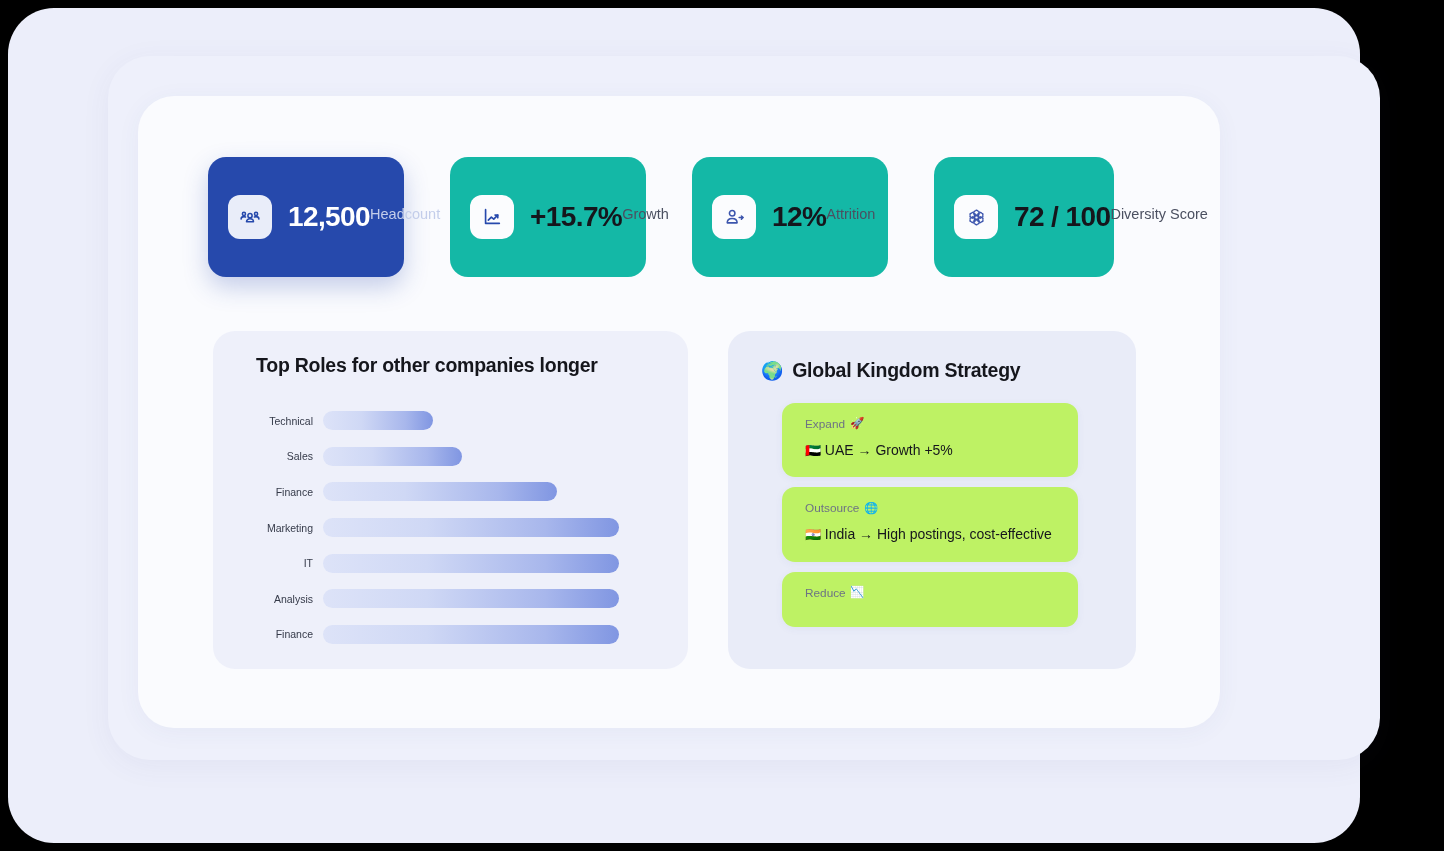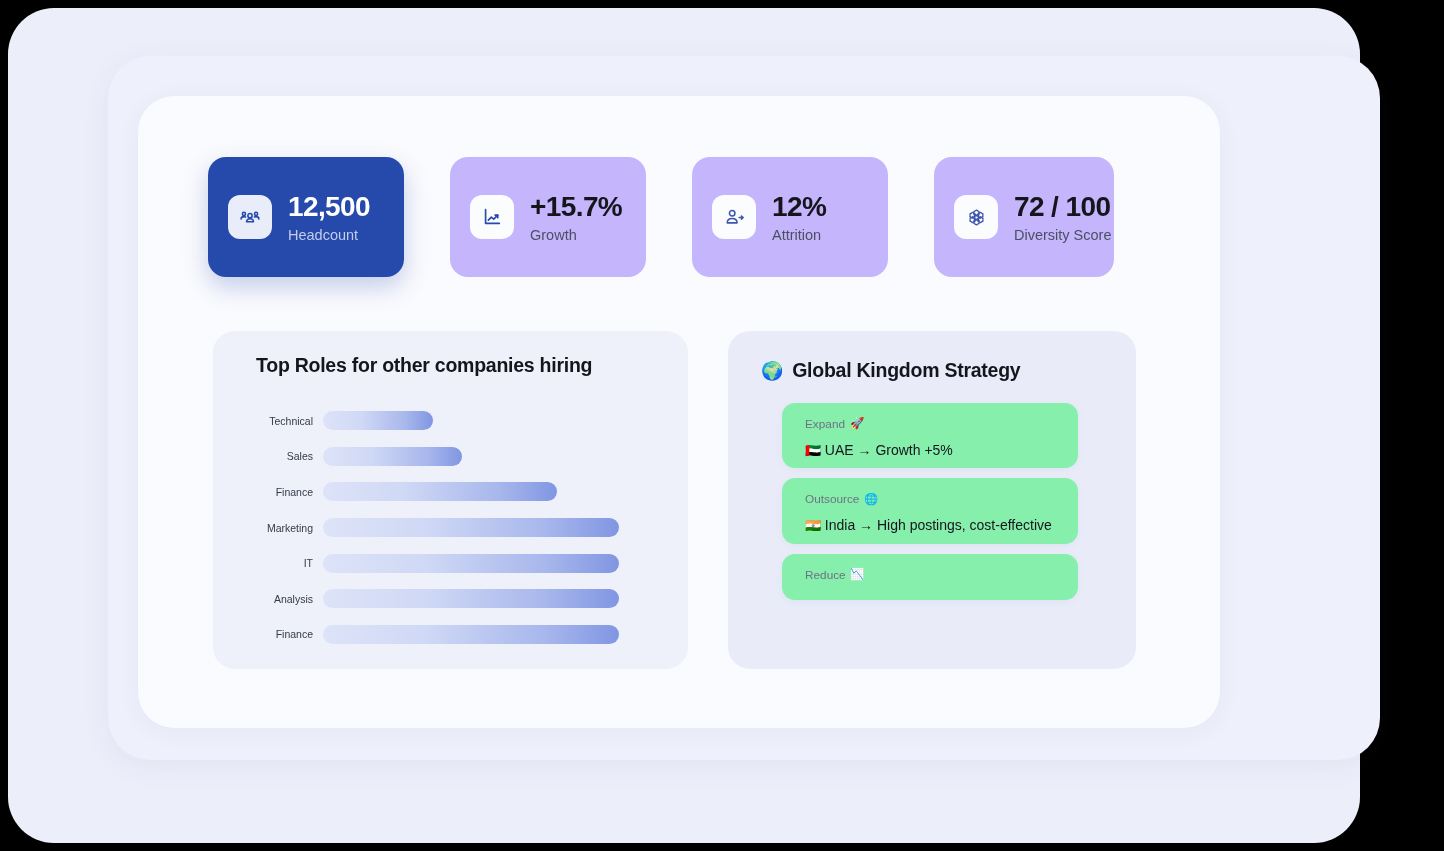--- a/index.html
+++ b/index.html
@@ -46,21 +46,21 @@
     left: 208px; top: 157px;
     width: 931px; height: 120px;
     display: flex;
     gap: 46px;
   }
 
   .stat-card {
     width: 196px;
     height: 120px;
     border-radius: 18px;
-    background: #c4b5fd;
+    background: #14b8a6;
     display: flex;
     align-items: center;
     padding-left: 20px;
     gap: 16px;
   }
   .stat-card.primary {
     background: #2649ac;
     box-shadow: 0 10px 24px rgba(38,73,172,0.25);
   }
   .stat-card.wide { width: 180px; }
@@ -70,21 +70,21 @@
     border-radius: 12px;
     background: #fbfcfe;
     display: flex;
     align-items: center;
     justify-content: center;
     flex: none;
   }
   .stat-card.primary .stat-icon { background: #e9edf9; }
   .stat-icon svg { display: block; }
 
-  .stat-text { display: flex; flex-direction: column; line-height: 1.12; }
+  .stat-text { display: flex; flex-direction: row; line-height: 1.12; }
 
   .stat-value {
     font-size: 28px;
     font-weight: 700;
     color: #15161c;
     letter-spacing: -0.6px;
     white-space: nowrap;
   }
   .stat-card.primary .stat-value { color: #ffffff; }
 
@@ -167,23 +167,23 @@
   
   .strategy-list {
     position: absolute;
     left: 54px; top: 72px;
     width: 296px;
     display: flex;
     flex-direction: column;
     gap: 10px;
   }
   .strategy-card {
-    background: #86efac;
+    background: #bef264;
     border-radius: 13px;
-    padding: 14px 23px 8px 23px;
+    padding: 14px 23px 17px 23px;
     box-shadow: 0 2px 8px rgba(60,70,140,0.055);
   }
   .strategy-kind {
     font-size: 11.8px;
     color: #6d7384;
     font-weight: 400;
     display: flex;
     align-items: center;
     gap: 5px;
     margin-bottom: 10px;
@@ -266,21 +266,21 @@
     </div>
     <div class="stat-text">
       <span class="stat-value">72 / 100</span>
       <span class="stat-label">Diversity Score</span>
     </div>
   </div>
 
 </div>
 
 <div class="panel-roles">
-  <div class="panel-title">Top Roles for other companies hiring</div>
+  <div class="panel-title">Top Roles for other companies longer</div>
   <div class="chart" id="bar-chart">
       <div class="bar-row">
         <div class="bar-label">Technical</div>
         <div class="bar-track">
           <div class="bar-fill" style="width: 109.52px;"></div>
         </div>
       </div>
       <div class="bar-row">
         <div class="bar-label">Sales</div>
         <div class="bar-track">

